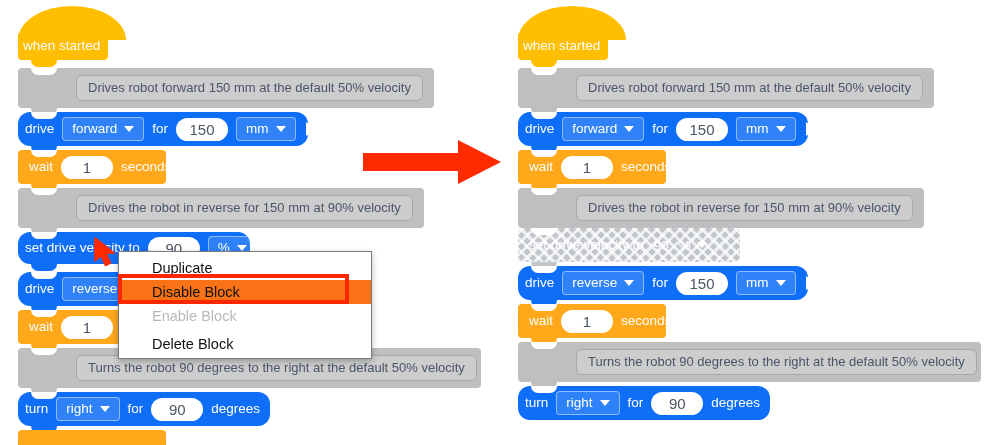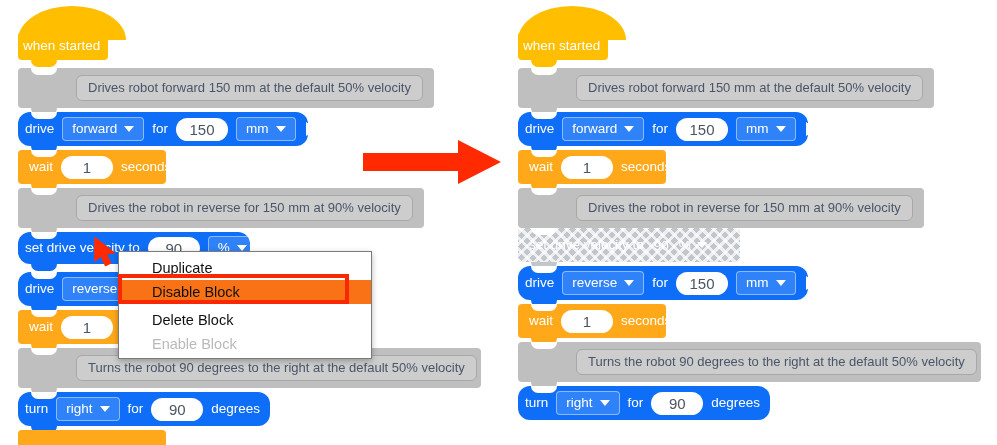--- a/index.html
+++ b/index.html
@@ -391,25 +391,25 @@
 
     <div class="blk control" style="left:18px; top:430px; width:148px; height:34px;"></div>
 
     <div class="ctx-menu">
       <div class="ctx-item">
         <span>Duplicate</span>
       </div>
       <div class="ctx-item selected">
         <span>Disable Block</span>
       </div>
+      <div class="ctx-item disabled">
+        <span>Enable Block</span>
+      </div>
       <div class="ctx-item" style="margin-top:4px;">
         <span>Delete Block</span>
-      </div>
-      <div class="ctx-item disabled">
-        <span>Enable Block</span>
       </div>
       <div class="ctx-highlight"></div>
     </div>
 
     <div class="cursor">
       <svg width="30" height="34" viewBox="0 0 30 34">
         <path d="M3,2 L3,25 L9,19.5 L13.5,29.5 L18.5,27 L14,17.5 L22,17 Z" fill="#FF2A00" stroke="#FF2A00" stroke-width="1.6" stroke-linejoin="round"></path>
       </svg>
     </div>
   </div>

